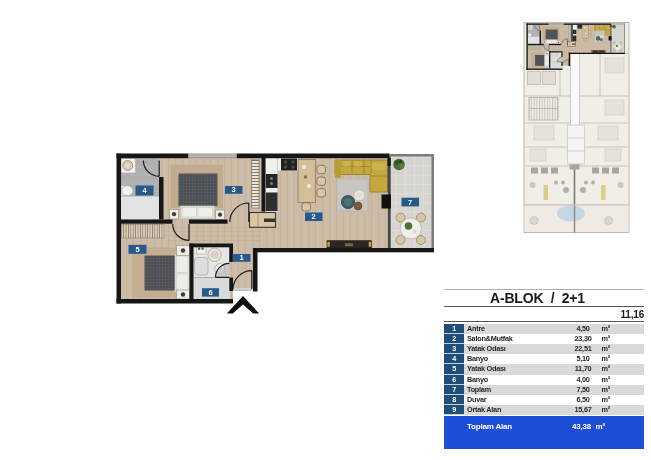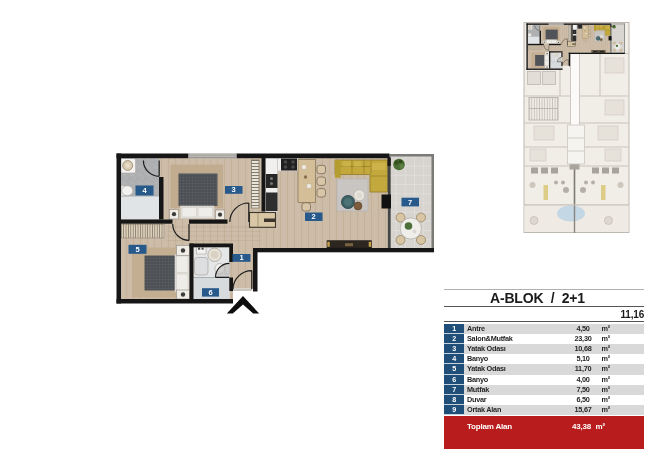--- a/index.html
+++ b/index.html
@@ -8,21 +8,21 @@
   .h1{height:15.5px;line-height:16.5px;text-align:center;font-weight:bold;font-size:14px;color:#1a1a1a;border-top:1px solid #b0b0b0;border-bottom:1.5px solid #555;letter-spacing:-0.2px;text-indent:-13px;}
   .h2{height:14px;line-height:15px;text-align:right;font-weight:bold;font-size:10px;color:#1a1a1a;border-bottom:1.5px solid #555;text-indent:-13px;letter-spacing:-0.2px;}
   .rows{margin-top:2px;}
   .row{height:10.22px;display:flex;font-size:7.3px;font-weight:bold;color:#262626;letter-spacing:-0.25px;}
   .num{width:20px;background:#1F4E79;color:#fff;text-align:center;line-height:10.2px;font-size:7.2px;border-bottom:1px solid rgba(255,255,255,0.75);box-sizing:border-box;}
   .nm{width:102px;padding-left:3px;line-height:10.6px;}
   .vl{width:28px;text-align:center;line-height:10.6px;}
   .un{width:40px;padding-left:4.5px;line-height:10.6px;}
   .g0{background:#d9d9d9;}
   .g1{background:#ffffff;}
-  .ftr{margin-top:1px;height:33px;background:#b91c1c;display:flex;color:#fff;font-size:8px;font-weight:bold;letter-spacing:-0.2px;}
+  .ftr{margin-top:1px;height:33px;background:#1d4ed8;display:flex;color:#fff;font-size:8px;font-weight:bold;letter-spacing:-0.2px;}
   .fnm{width:122px;padding-left:23px;line-height:21px;box-sizing:border-box;}
   .fvl{width:25px;text-align:right;line-height:21px;}
   .fun{width:40px;padding-left:4.5px;line-height:21px;}
 </style>
 </head>
 <body>
 
 <svg width="651" height="460" viewBox="0 0 651 460" style="position:absolute;left:0;top:0;">
 <defs>
   <pattern id="wood" width="7" height="44" patternUnits="userSpaceOnUse">
@@ -409,21 +409,21 @@
     <div class="row g1">
         <div class="num">2</div>
         <div class="nm">Salon&amp;Mutfak</div>
         <div class="vl">23,30</div>
         <div class="un">m²</div>
       </div>
 
     <div class="row g0">
         <div class="num">3</div>
         <div class="nm">Yatak Odası</div>
-        <div class="vl">10,68</div>
+        <div class="vl">22,51</div>
         <div class="un">m²</div>
       </div>
 
     <div class="row g1">
         <div class="num">4</div>
         <div class="nm">Banyo</div>
         <div class="vl">5,10</div>
         <div class="un">m²</div>
       </div>
 
@@ -436,21 +436,21 @@
 
     <div class="row g1">
         <div class="num">6</div>
         <div class="nm">Banyo</div>
         <div class="vl">4,00</div>
         <div class="un">m²</div>
       </div>
 
     <div class="row g0">
         <div class="num">7</div>
-        <div class="nm">Mutfak</div>
+        <div class="nm">Toplam</div>
         <div class="vl">7,50</div>
         <div class="un">m²</div>
       </div>
 
     <div class="row g1">
         <div class="num">8</div>
         <div class="nm">Duvar</div>
         <div class="vl">6,50</div>
         <div class="un">m²</div>
       </div>

